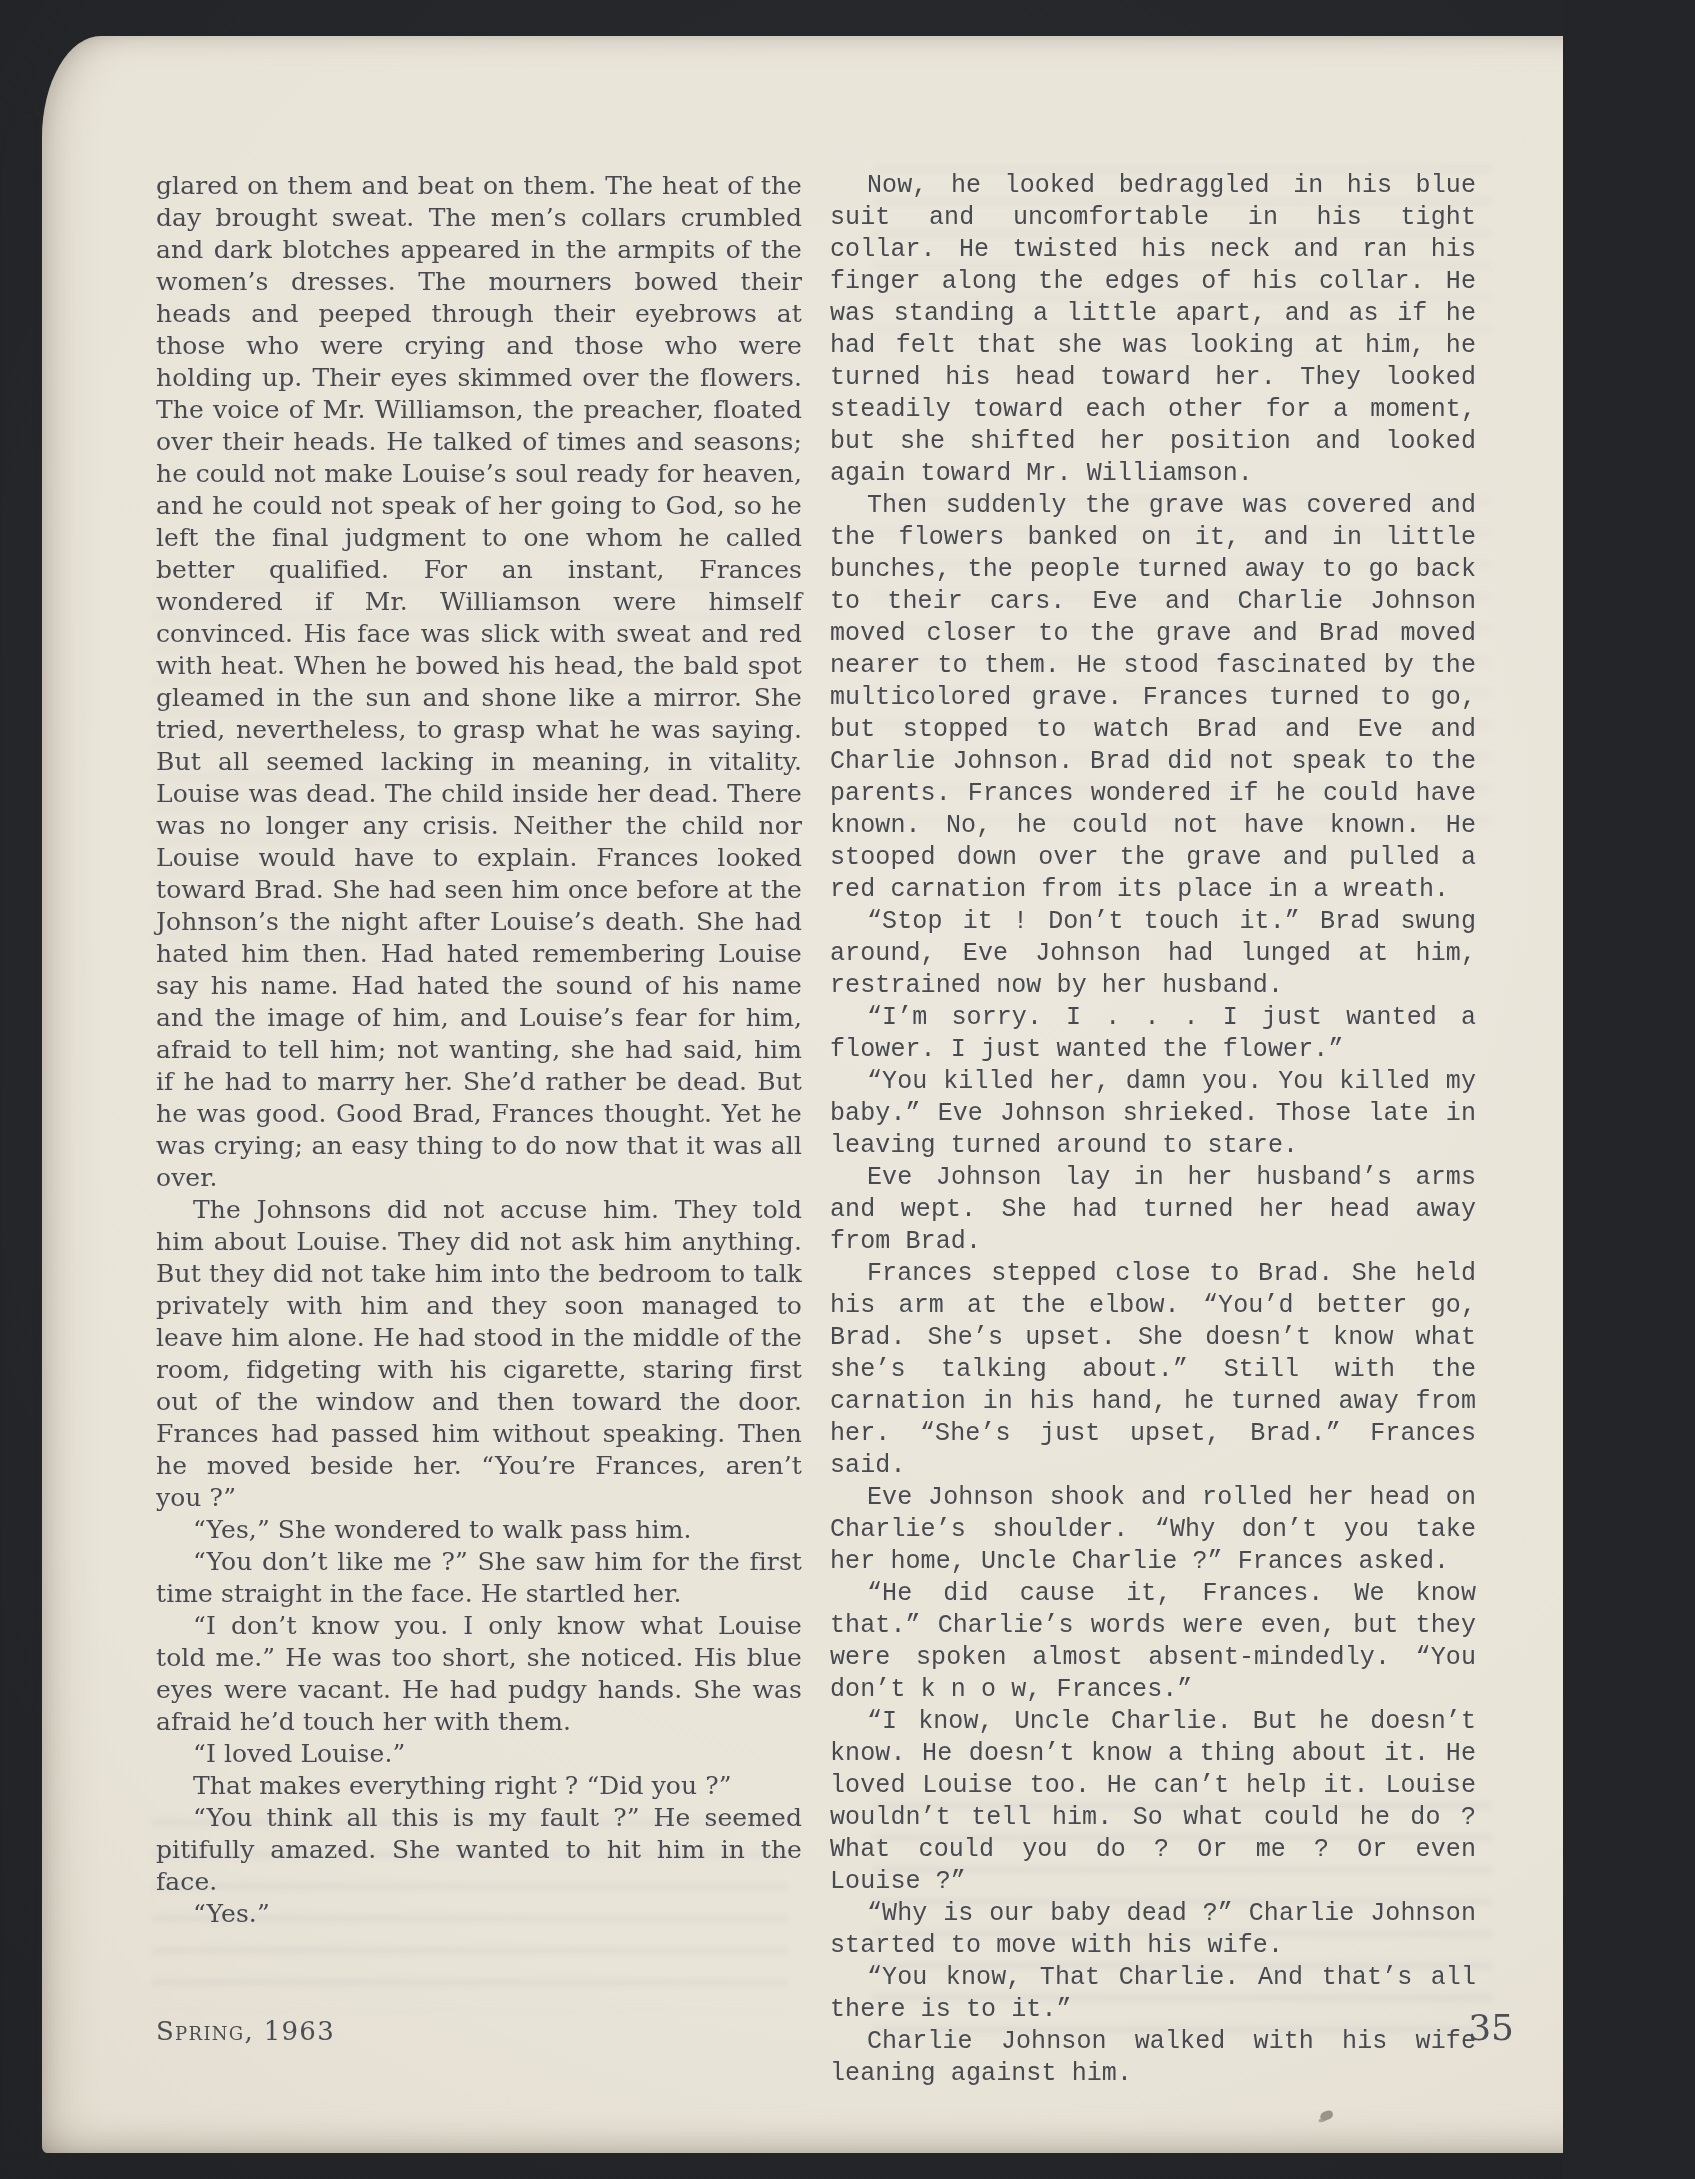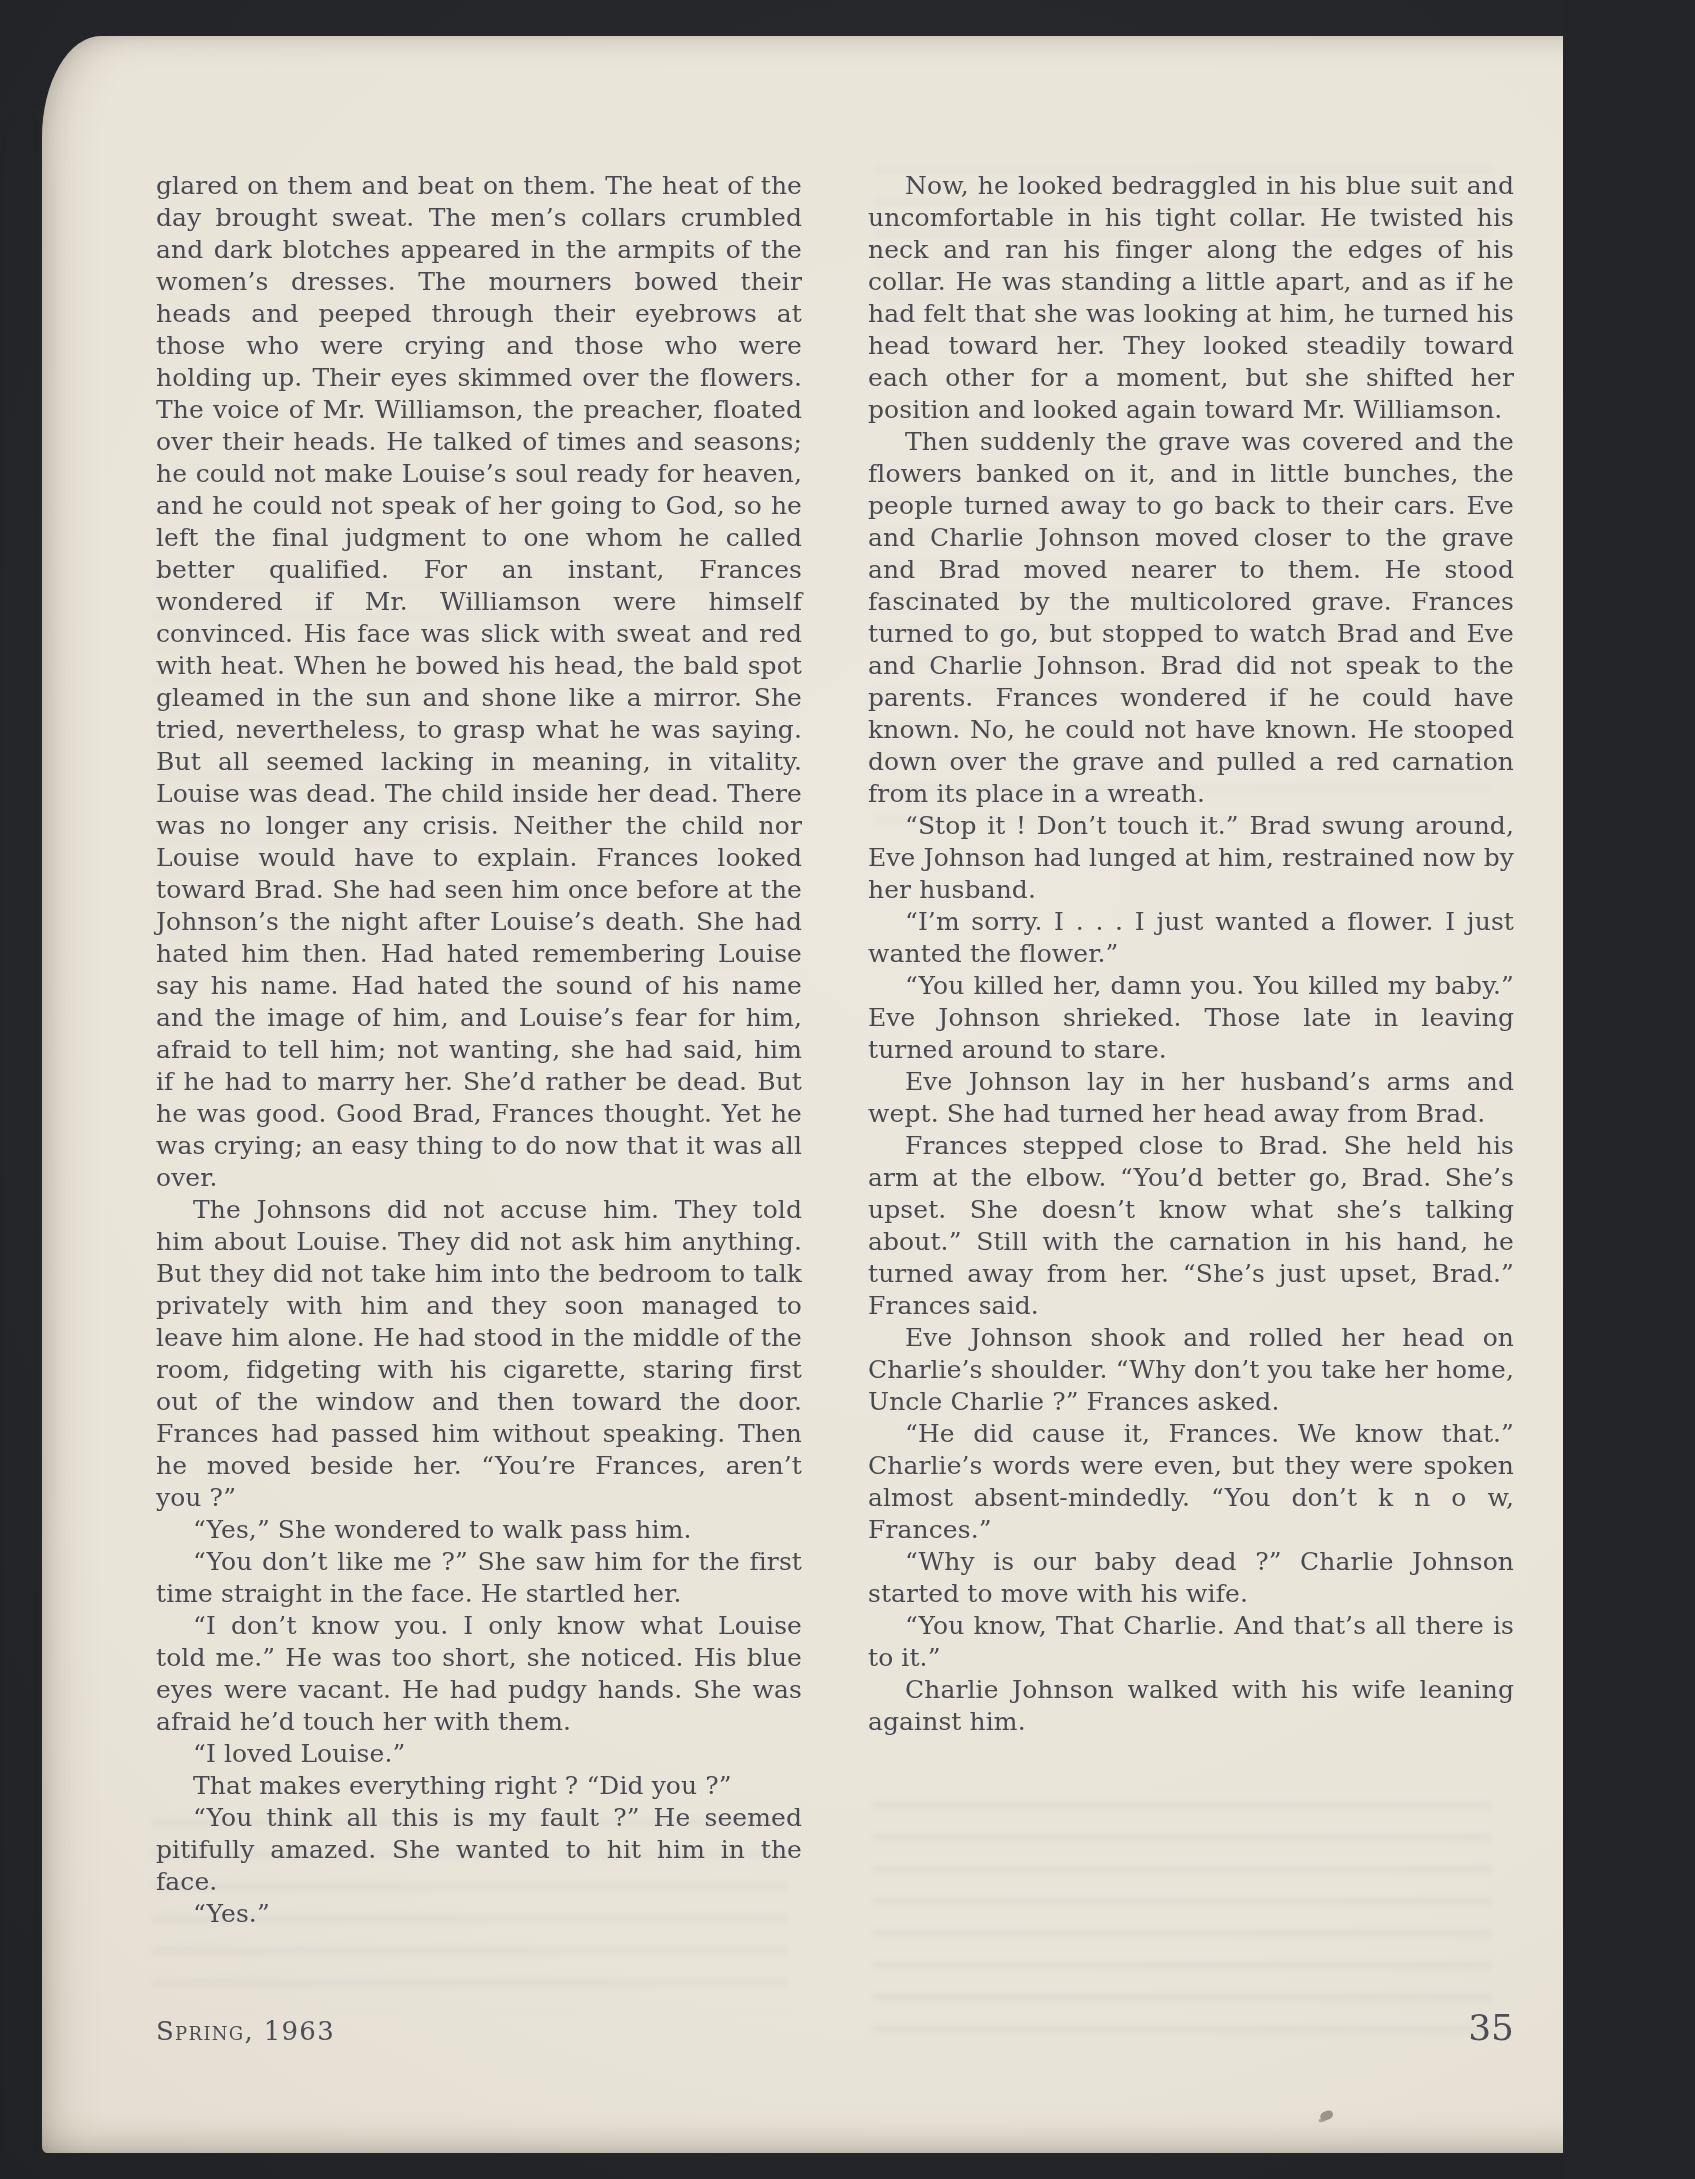--- a/index.html
+++ b/index.html
@@ -42,21 +42,21 @@
     position:absolute;
     width:646px;
     top:134px;
     color:#474a51;
     font-size:25px;
     line-height:32px;
     text-align:justify;
     letter-spacing:0.1px;
   }
   .col-left{left:114px;}
-  .col-right{left:826px;}
+  .col-right{left:788px;font-family:Liberation Mono, monospace;}
   .para{margin:0;}
   .para.indent{text-indent:37px;}
   .footer{
     position:absolute;
     left:114px;top:1971px;
     width:1358px;
     display:flex;
     justify-content:space-between;
     align-items:baseline;
     color:#4b4e55;
@@ -120,20 +120,21 @@
     <div class="col col-right">
         <p class="para indent">Now, he looked bedraggled in his blue suit and uncomfortable in his tight collar.  He twisted his neck and ran his finger along the edges of his collar.  He was standing a little apart, and as if he had felt that she was looking at him, he turned his head toward her.  They looked steadily toward each other for a moment, but she shifted her position and looked again toward Mr. Williamson.</p>
         <p class="para indent">Then suddenly the grave was covered and the flowers banked on it, and in little bunches, the people turned away to go back to their cars.  Eve and Charlie Johnson moved closer to the grave and Brad moved nearer to them.  He stood fascinated by the multicolored grave.  Frances turned to go, but stopped to watch Brad and Eve and Charlie Johnson.  Brad did not speak to the parents.  Frances wondered if he could have known. No, he could not have known.  He stooped down over the grave and pulled a red carnation from its place in a wreath.</p>
         <p class="para indent">“Stop it&nbsp;!  Don’t touch it.”  Brad swung around, Eve Johnson had lunged at him, restrained now by her husband.</p>
         <p class="para indent">“I’m sorry.  I&nbsp;.&nbsp;.&nbsp;. I just wanted a flower.  I just wanted the flower.”</p>
         <p class="para indent">“You killed her, damn you.  You killed my baby.”  Eve Johnson shrieked.  Those late in leaving turned around to stare.</p>
         <p class="para indent">Eve Johnson lay in her husband’s arms and wept.  She had turned her head away from Brad.</p>
         <p class="para indent">Frances stepped close to Brad.  She held his arm at the elbow.  “You’d better go, Brad.  She’s upset. She doesn’t know what she’s talking about.”  Still with the carnation in his hand, he turned away from her.  “She’s just upset, Brad.”  Frances said.</p>
         <p class="para indent">Eve Johnson shook and rolled her head on Charlie’s shoulder.  “Why don’t you take her home, Uncle Charlie&nbsp;?”  Frances asked.</p>
         <p class="para indent">“He did cause it, Frances.  We know that.” Charlie’s words were even, but they were spoken almost absent-mindedly.  “You don’t k&nbsp;n&nbsp;o&nbsp;w, Frances.”</p>
+        <p class="para indent">“I know, Uncle Charlie.  But he doesn’t know. He doesn’t know a thing about it.  He loved Louise too.  He can’t help it.  Louise wouldn’t tell him.  So what could he do&nbsp;?  What could you do&nbsp;? Or me&nbsp;?  Or even Louise&nbsp;?”</p>
         <p class="para indent">“Why is our baby dead&nbsp;?”  Charlie Johnson started to move with his wife.</p>
         <p class="para indent">“You know, That Charlie.  And that’s all there is to it.”</p>
         <p class="para indent">Charlie Johnson walked with his wife leaning against him.</p>
       </div>
 
     <div class="footer">
       <span class="issue">Spring, 1963</span>
       <span class="pagenum">35</span>
     </div>
 

